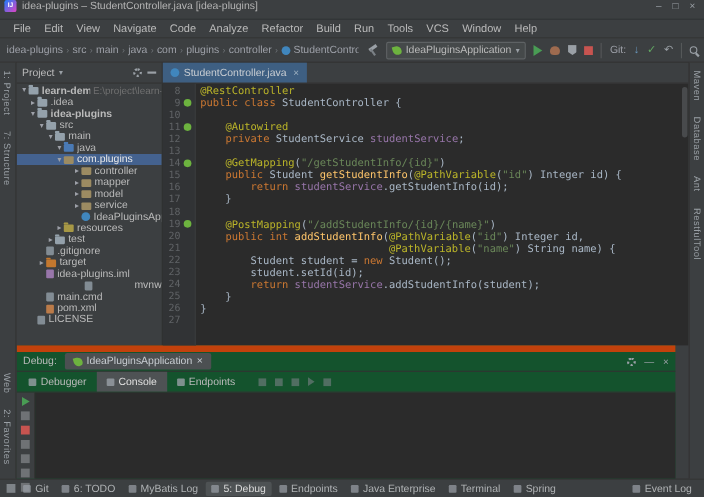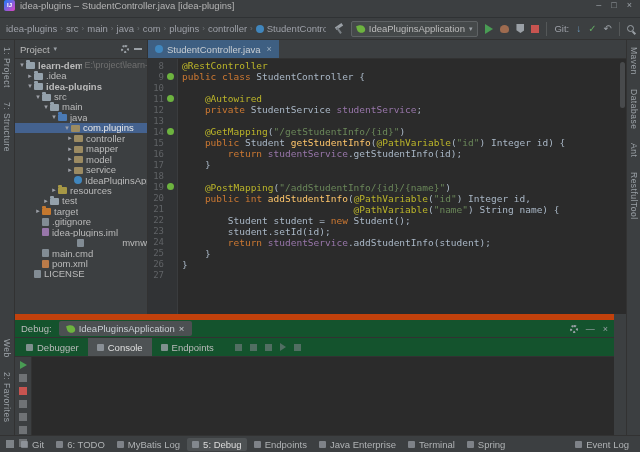--- a/index.html
+++ b/index.html
@@ -146,20 +146,35 @@
   <div class="titlebar">
     <span class="appicon">IJ</span>
     <span class="title">idea-plugins – StudentController.java [idea-plugins]</span>
     <span class="winbtns">
       <span>–</span>
       <span>□</span>
       <span>×</span>
     </span>
   </div>
 
+  <div class="menubar">
+      <span class="menu-item">File</span>
+      <span class="menu-item">Edit</span>
+      <span class="menu-item">View</span>
+      <span class="menu-item">Navigate</span>
+      <span class="menu-item">Code</span>
+      <span class="menu-item">Analyze</span>
+      <span class="menu-item">Refactor</span>
+      <span class="menu-item">Build</span>
+      <span class="menu-item">Run</span>
+      <span class="menu-item">Tools</span>
+      <span class="menu-item">VCS</span>
+      <span class="menu-item">Window</span>
+      <span class="menu-item">Help</span>
+    </div>
 
   <div class="toolbar">
     <div class="breadcrumbs">
         <span>idea-plugins</span>
         <span class="bc-sep">›</span>
         <span>src</span>
         <span class="bc-sep">›</span>
         <span>main</span>
         <span class="bc-sep">›</span>
         <span>java</span>
@@ -252,21 +267,21 @@
             <div class="trow" style="padding-left: 27px;">
               <span class="tarrow">▾</span>
               <span class="ti folder"></span>
               <span class="tlabel">main</span>
             </div>
             <div class="trow" style="padding-left: 35px;">
               <span class="tarrow">▾</span>
               <span class="ti src"></span>
               <span class="tlabel">java</span>
             </div>
-            <div class="trow sel" style="padding-left: 48px;">
+            <div class="trow sel" style="padding-left: 35px;">
               <span class="tarrow">▾</span>
               <span class="ti pkg"></span>
               <span class="tlabel">com.plugins</span>
             </div>
             <div class="trow" style="padding-left: 51px;">
               <span class="tarrow">▸</span>
               <span class="ti pkg"></span>
               <span class="tlabel">controller</span>
             </div>
             <div class="trow" style="padding-left: 51px;">
@@ -293,28 +308,28 @@
               <span class="tarrow">▸</span>
               <span class="ti res"></span>
               <span class="tlabel">resources</span>
             </div>
             <div class="trow" style="padding-left: 27px;">
               <span class="tarrow">▸</span>
               <span class="ti folder"></span>
               <span class="tlabel">test</span>
             </div>
             <div class="trow" style="padding-left: 19px;">
+              <span class="tarrow"></span>
+              <span class="ti file"></span>
+              <span class="tlabel">.gitignore</span>
+            </div>
+            <div class="trow" style="padding-left: 19px;">
               <span class="tarrow">▸</span>
               <span class="ti excl"></span>
               <span class="tlabel">target</span>
-            </div>
-            <div class="trow" style="padding-left: 19px;">
-              <span class="tarrow"></span>
-              <span class="ti file"></span>
-              <span class="tlabel">.gitignore</span>
             </div>
             <div class="trow" style="padding-left: 19px;">
               <span class="tarrow"></span>
               <span class="ti iml"></span>
               <span class="tlabel">idea-plugins.iml</span>
             </div>
             <div class="trow" style="padding-left: 19px; justify-content: space-between;">
               <span class="tarrow"></span>
               <span class="ti file"></span>
               <span class="tlabel">mvnw</span>

